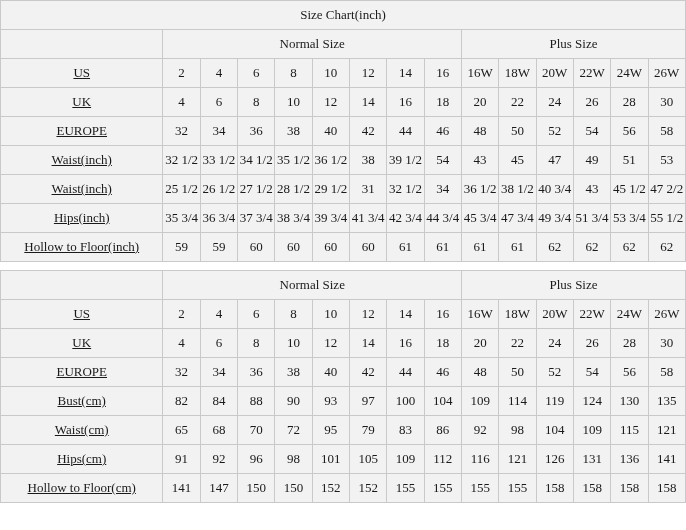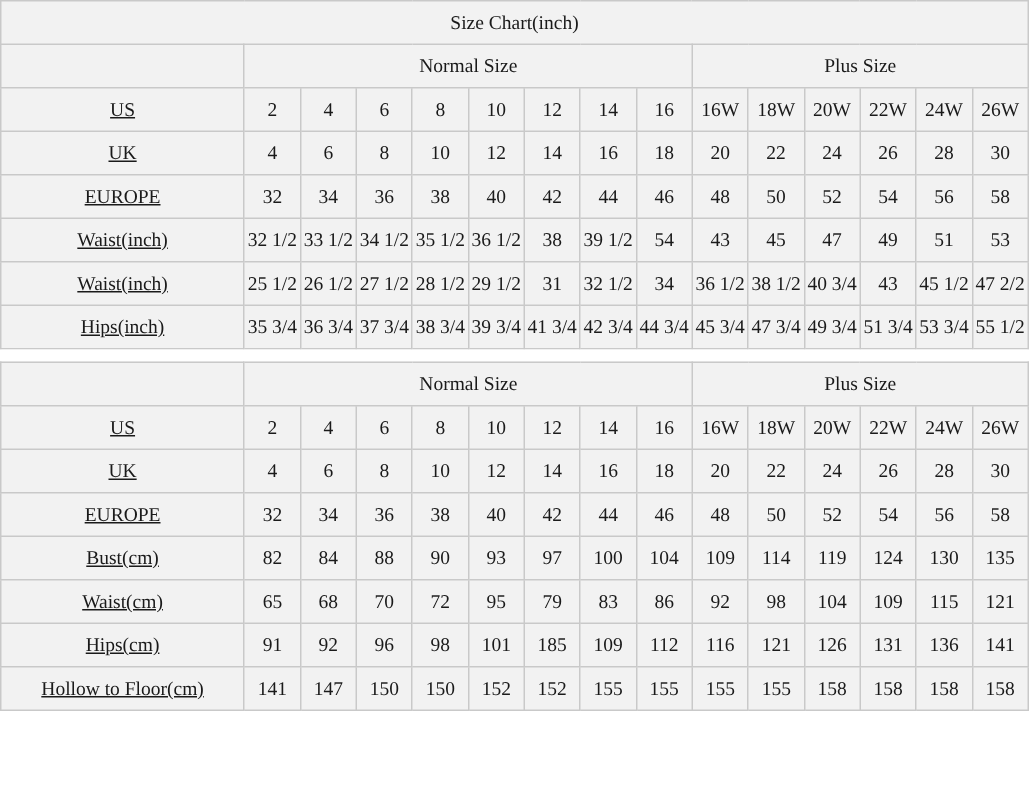--- a/index.html
+++ b/index.html
@@ -209,20 +209,37 @@
           <td class="tiny-val">42 3/4</td>
           <td class="tiny-val">44 3/4</td>
           <td class="tiny-val">45 3/4</td>
           <td class="tiny-val">47 3/4</td>
           <td class="tiny-val">49 3/4</td>
           <td class="tiny-val">51 3/4</td>
           <td class="tiny-val">53 3/4</td>
           <td class="tiny-val">55 1/2</td>
         </tr>
 
+        <tr>
+          <td class="row-label">Hollow to Floor(inch)</td>
+          <td>59</td>
+          <td>59</td>
+          <td>60</td>
+          <td>60</td>
+          <td>60</td>
+          <td>60</td>
+          <td>61</td>
+          <td>61</td>
+          <td>61</td>
+          <td>61</td>
+          <td>62</td>
+          <td>62</td>
+          <td>62</td>
+          <td>62</td>
+        </tr>
       </tbody>
     </table>
   </div>
 
   <div class="gap"></div>
 
   <div class="chart-block">
     <table class="size-table">
       <colgroup>
         <col class="col-label">
@@ -338,21 +355,21 @@
           <td>121</td>
         </tr>
 
         <tr>
           <td class="row-label">Hips(cm)</td>
           <td>91</td>
           <td>92</td>
           <td>96</td>
           <td>98</td>
           <td>101</td>
-          <td>185</td>
+          <td>105</td>
           <td>109</td>
           <td>112</td>
           <td>116</td>
           <td>121</td>
           <td>126</td>
           <td>131</td>
           <td>136</td>
           <td>141</td>
         </tr>
 

